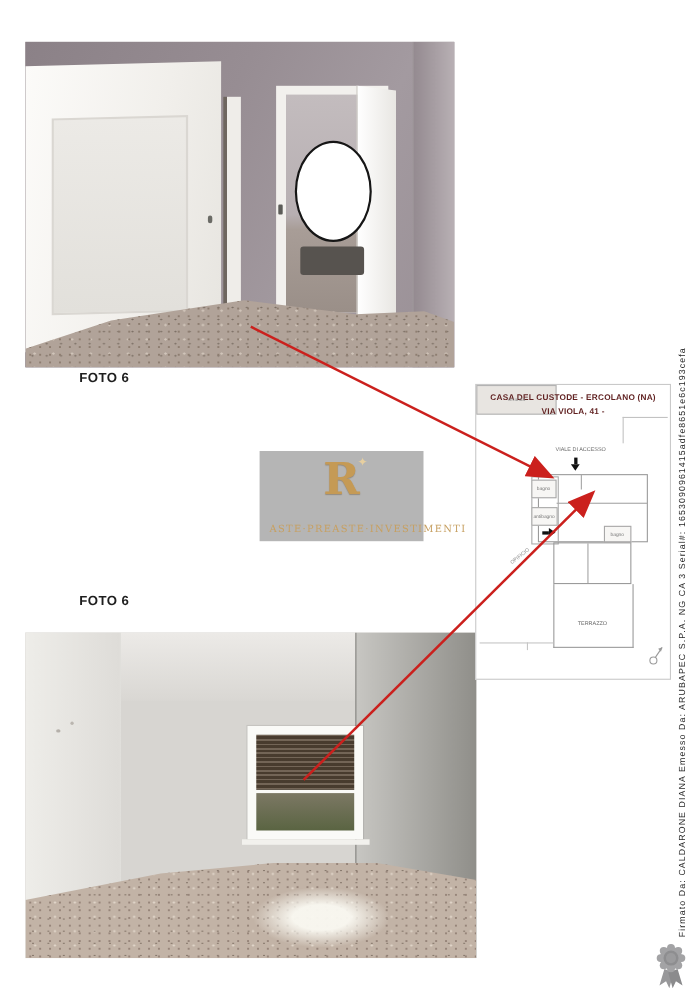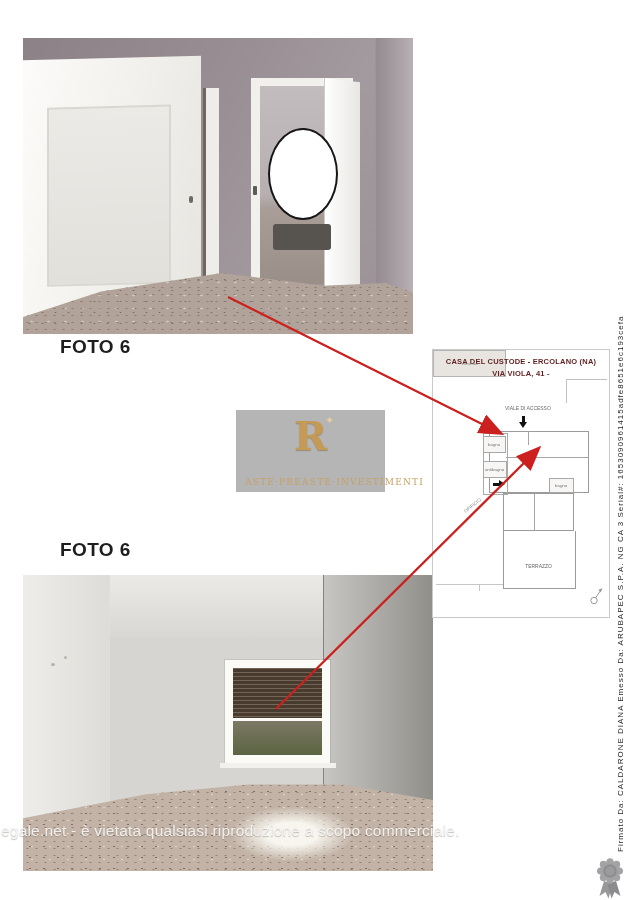--- a/index.html
+++ b/index.html
@@ -1,20 +1,20 @@
 <!DOCTYPE html>
 <html><head>
 <meta charset="utf-8">
 <style>
   html,body{margin:0;padding:0;background:#ffffff;}
   .page{position:relative;width:636px;height:900px;background:#fff;overflow:hidden;
         font-family:"Liberation Sans",sans-serif;}
 
   
-  .foto-label{position:absolute;left:60px;font-size:19px;font-weight:600;color:#1e1e1e;
+  .foto-label{position:absolute;left:72px;font-size:12px;font-weight:600;color:#1e1e1e;
               letter-spacing:.4px;}
   #foto6-label{top:336px;}
   #foto7-label{top:539px;}
 
   
   .photo{position:absolute;overflow:hidden;background:#9a9095;}
   #photo6{left:23px;top:38px;width:390px;height:296px;}
   .p6-wall{position:absolute;inset:0;
      background:linear-gradient(115deg,#8b8187 0%,#978d93 40%,#a39aa0 68%,#998f95 100%);}
   .p6-rightwall{position:absolute;left:352px;top:0;width:38px;height:100%;
@@ -234,21 +234,20 @@
       <div class="p7-shutter"></div>
       <div class="p7-window-bottom">
         <div class="p7-green"></div>
       </div>
     </div>
     <div class="p7-sill"></div>
     <div class="p7-floor"></div>
     <div class="p7-light"></div>
   </div>
 
-  <div id="copyright">egale.net - è vietata qualsiasi riproduzione a scopo commerciale.</div>
 
   <svg id="arrows">
     <defs>
       <marker id="ah" markerWidth="11" markerHeight="9" refX="9" refY="4.5" orient="auto">
         <path d="M0,0 L11,4.5 L0,9 z" fill="#cb201d"></path>
       </marker>
     </defs>
     <line x1="228" y1="297" x2="500" y2="433" stroke="#cb201d" stroke-width="2.3" marker-end="url(#ah)"></line>
     <line x1="276" y1="709" x2="538" y2="449" stroke="#cb201d" stroke-width="2.3" marker-end="url(#ah)"></line>
   </svg>

